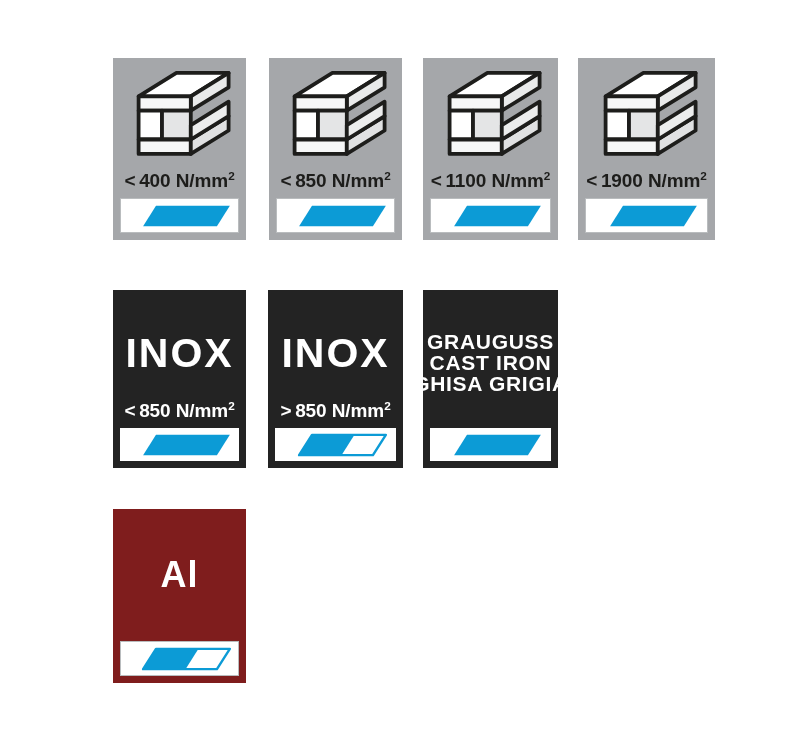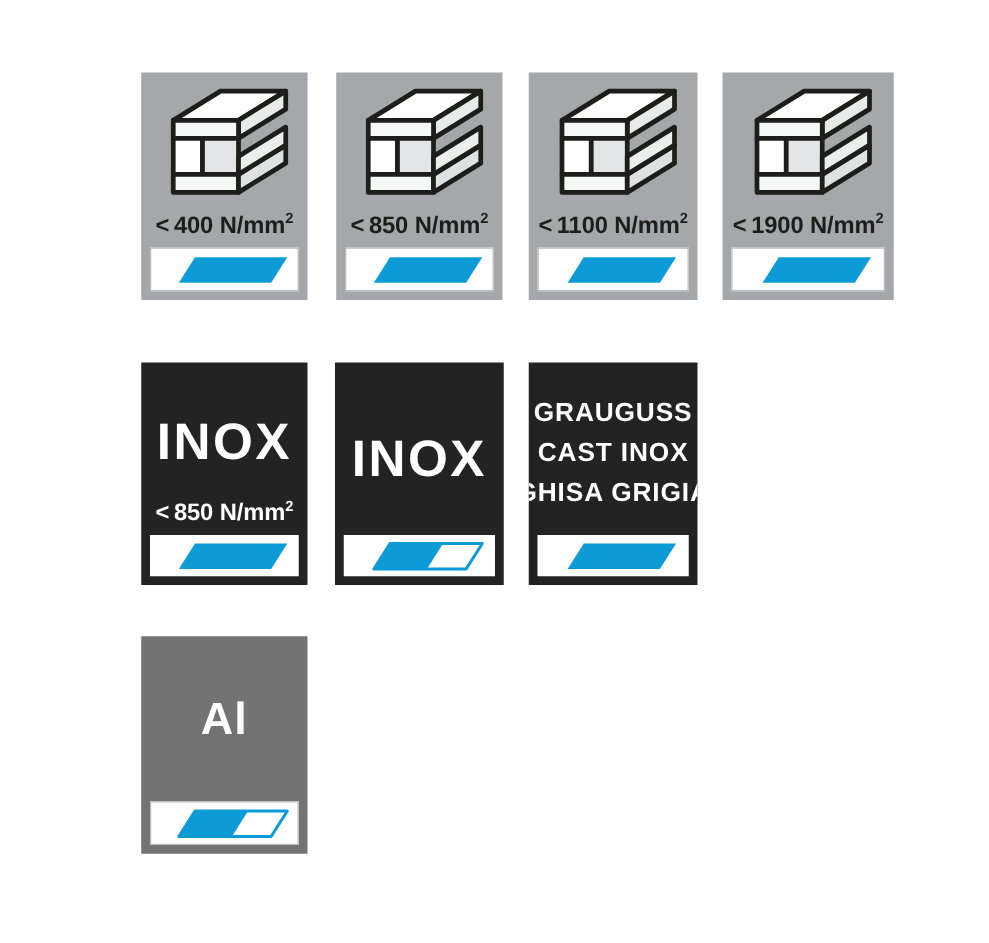--- a/index.html
+++ b/index.html
@@ -28,21 +28,21 @@
   .tile {
     position: absolute;
     box-sizing: border-box;
     display: flex;
     flex-direction: column;
     align-items: stretch;
   }
 
   
   .tile.grey      { background: #a5a7aa; }
-  .tile.grey-al   { background: #737373; }
+  .tile.grey-al   { background: #7f1d1d; }
   
   .tile.dark      { background: #232323; }
 
   
   .tile-art {
     position: relative;
     flex: 1 1 auto;
     display: flex;
     align-items: center;
     justify-content: center;
@@ -72,21 +72,20 @@
     text-align: center;
   }
   .wordmark.al {
     font-size: 36px;
     letter-spacing: 1px;
   }
 
   .castblock {
     display: flex;
     flex-direction: column;
-    gap: 11px;
     padding-top: 6px;
   }
   .castblock .cline {
     color: #ffffff;
     font-size: 21px;
     font-weight: 700;
     letter-spacing: 0.7px;
     text-align: center;
     line-height: 1;
     white-space: nowrap;
@@ -281,37 +280,40 @@
           </svg>
         </div>
       </div>
     </div>
   </div>
 
   <div class="tile dark" id="t-inox2">
     <div class="tile-art">
       <div class="wordmark inox">INOX</div>
     </div>
+    <div class="caption on-dark">
+      <span>&gt;</span> <span>850</span>&nbsp;<span>N/mm</span><sup>2</sup>
+    </div>
     <div class="strip-wrap">
       <div class="strip">
         <div class="para-holder">
           <svg viewBox="0 0 112 26" xmlns="http://www.w3.org/2000/svg">
             <polygon points="16,24 30,2 110,2 96,24" fill="#ffffff" stroke="#0c9bd6" stroke-width="2.6" stroke-linejoin="round"></polygon>
             <polygon points="16,24 30,2 76,2 62,24" fill="#0c9bd6"></polygon>
           </svg>
         </div>
       </div>
     </div>
   </div>
 
   <div class="tile dark" id="t-cast">
     <div class="tile-art">
       <div class="castblock">
         <div class="cline">GRAUGUSS</div>
-        <div class="cline">CAST INOX</div>
+        <div class="cline">CAST IRON</div>
         <div class="cline">GHISA GRIGIA</div>
       </div>
     </div>
     <div class="strip-wrap">
       <div class="strip">
         <div class="para-holder">
           <svg viewBox="0 0 112 26" xmlns="http://www.w3.org/2000/svg">
             <polygon points="16,24 30,2 110,2 96,24" fill="#0c9bd6"></polygon>
           </svg>
         </div>

